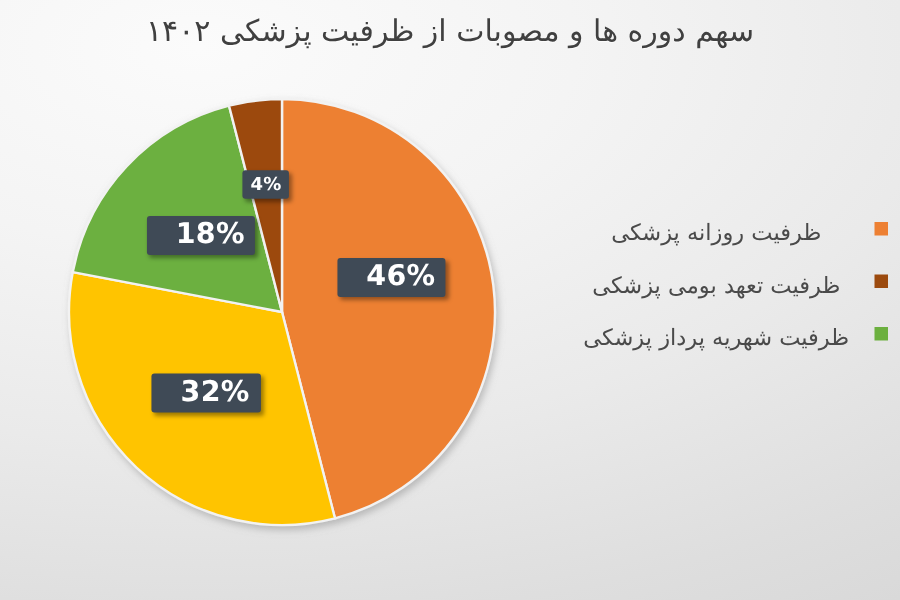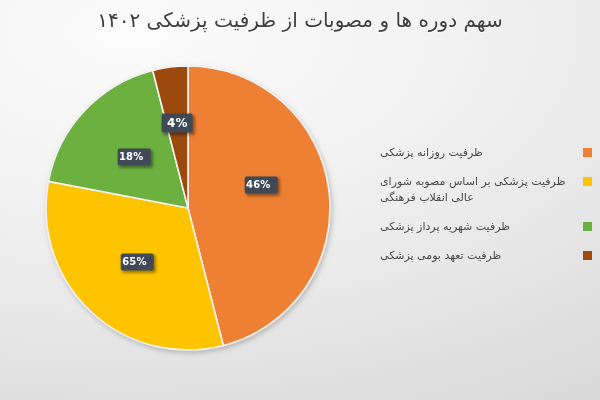--- a/index.html
+++ b/index.html
@@ -61,23 +61,23 @@
     height: 284px;
     overflow: visible;
   }
 
   
   .data-label {
     position: absolute;
     transform: translate(-50%, -50%);
     background: #3f4a56;
     color: #ffffff;
-    font-size: 10px;
+    font-size: 19px;
     font-weight: bold;
-    padding: 3px 7px 4px 1px;
+    padding: 3px 7px 4px 19px;
     border-radius: 2px;
     white-space: nowrap;
     line-height: 1;
     box-shadow: 2px 2px 3px rgba(0,0,0,0.38);
     direction: ltr;
     letter-spacing: 0.2px;
   }
   .data-label.small {
     font-size: 12px;
     padding: 3px 5px 4px 5px;
@@ -99,24 +99,24 @@
     justify-content: flex-start;
   }
   .legend-swatch {
     width: 9px;
     height: 9px;
     flex: 0 0 9px;
     margin-top: 3px;
     margin-left: 8px;
   }
   .legend-label {
-    font-size: 11px;
+    font-size: 15px;
     color: #4a4a4a;
     line-height: 1.45;
-    text-align: left;
+    text-align: center;
     flex: 1 1 auto;
     direction: rtl;
   }
 </style>
 </head>
 <body>
 
 <div id="chart-canvas">
 
   <div id="chart-title">سهم دوره ها و مصوبات از ظرفیت پزشکی ۱۴۰۲</div>
@@ -130,41 +130,37 @@
       </defs>
       <g id="pie-slices" filter="url(#pieShadow)">
           <path d="M 142 142 L 142.00 0.00 A 142 142 0 0 1 177.31 279.54 Z" fill="#ed8033" stroke="#f2f2f2" stroke-width="1.6"></path>
           <path d="M 142 142 L 177.31 279.54 A 142 142 0 0 1 2.52 115.39 Z" fill="#ffc400" stroke="#f2f2f2" stroke-width="1.6"></path>
           <path d="M 142 142 L 2.52 115.39 A 142 142 0 0 1 106.69 4.46 Z" fill="#6cb03f" stroke="#f2f2f2" stroke-width="1.6"></path>
           <path d="M 142 142 L 106.69 4.46 A 142 142 0 0 1 142.00 0.00 Z" fill="#9c4a0e" stroke="#f2f2f2" stroke-width="1.6"></path>
         </g>
     </svg>
 
     <div class="data-label" id="label-0" style="left: 215.258px; top: 119px;">46%</div>
-    <div class="data-label" id="label-1" style="left: 91.453px; top: 195.827px;">65%</div>
+    <div class="data-label" id="label-1" style="left: 91.453px; top: 195.827px;">32%</div>
     <div class="data-label" id="label-2" style="left: 88.173px; top: 91.453px;">18%</div>
     <div class="data-label small" id="label-3" style="left: 131.322px; top: 57.4718px;">4%</div>
   </div>
 
   <div id="legend">
 
     <div class="legend-item">
       <span class="legend-swatch" id="sw-0" style="background: rgb(237, 128, 51);"></span>
       <span class="legend-label">ظرفیت روزانه پزشکی</span>
     </div>
 
+
     <div class="legend-item">
-      <span class="legend-swatch" id="sw-1" style="background: rgb(255, 196, 0);"></span>
-      <span class="legend-label">ظرفیت پزشکی بر اساس مصوبه شورای عالی انقلاب فرهنگی</span>
+      <span class="legend-swatch" id="sw-3" style="background: rgb(156, 74, 14);"></span>
+      <span class="legend-label">ظرفیت تعهد بومی پزشکی</span>
     </div>
 
     <div class="legend-item">
       <span class="legend-swatch" id="sw-2" style="background: rgb(108, 176, 63);"></span>
       <span class="legend-label">ظرفیت شهریه پرداز پزشکی</span>
     </div>
 
-    <div class="legend-item">
-      <span class="legend-swatch" id="sw-3" style="background: rgb(156, 74, 14);"></span>
-      <span class="legend-label">ظرفیت تعهد بومی پزشکی</span>
-    </div>
-
   </div>
 </div>
 
 </body></html>

